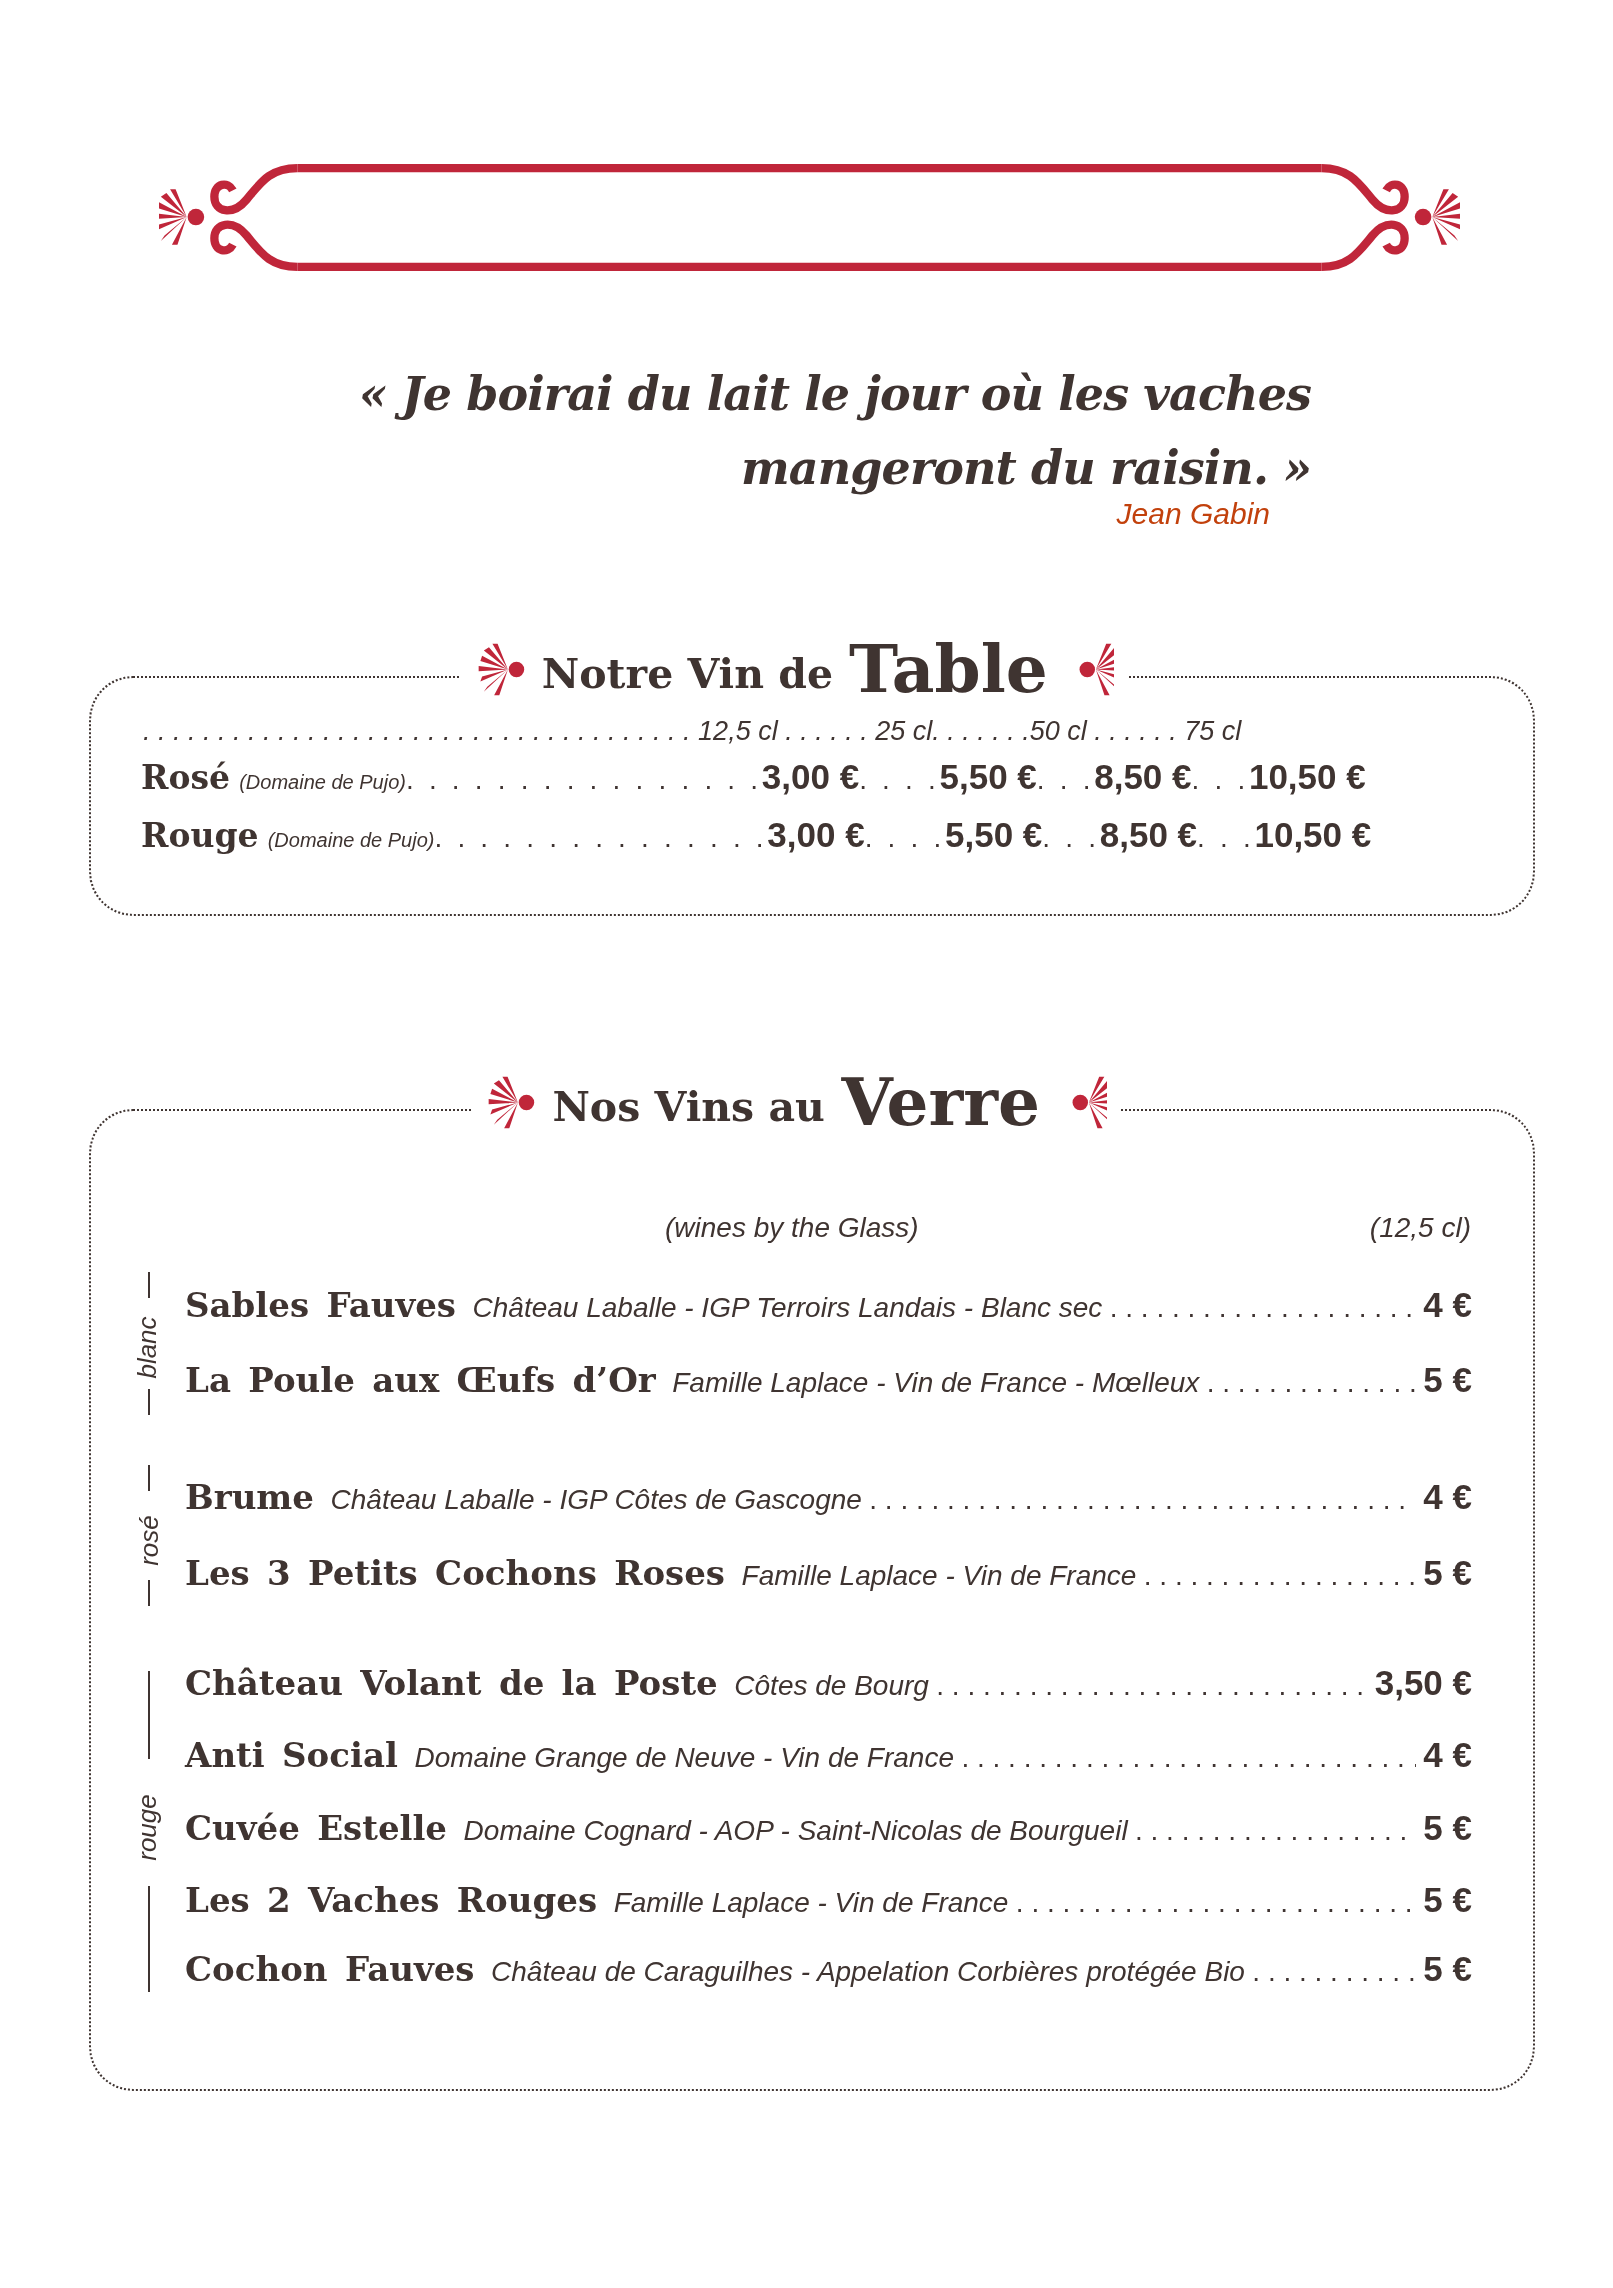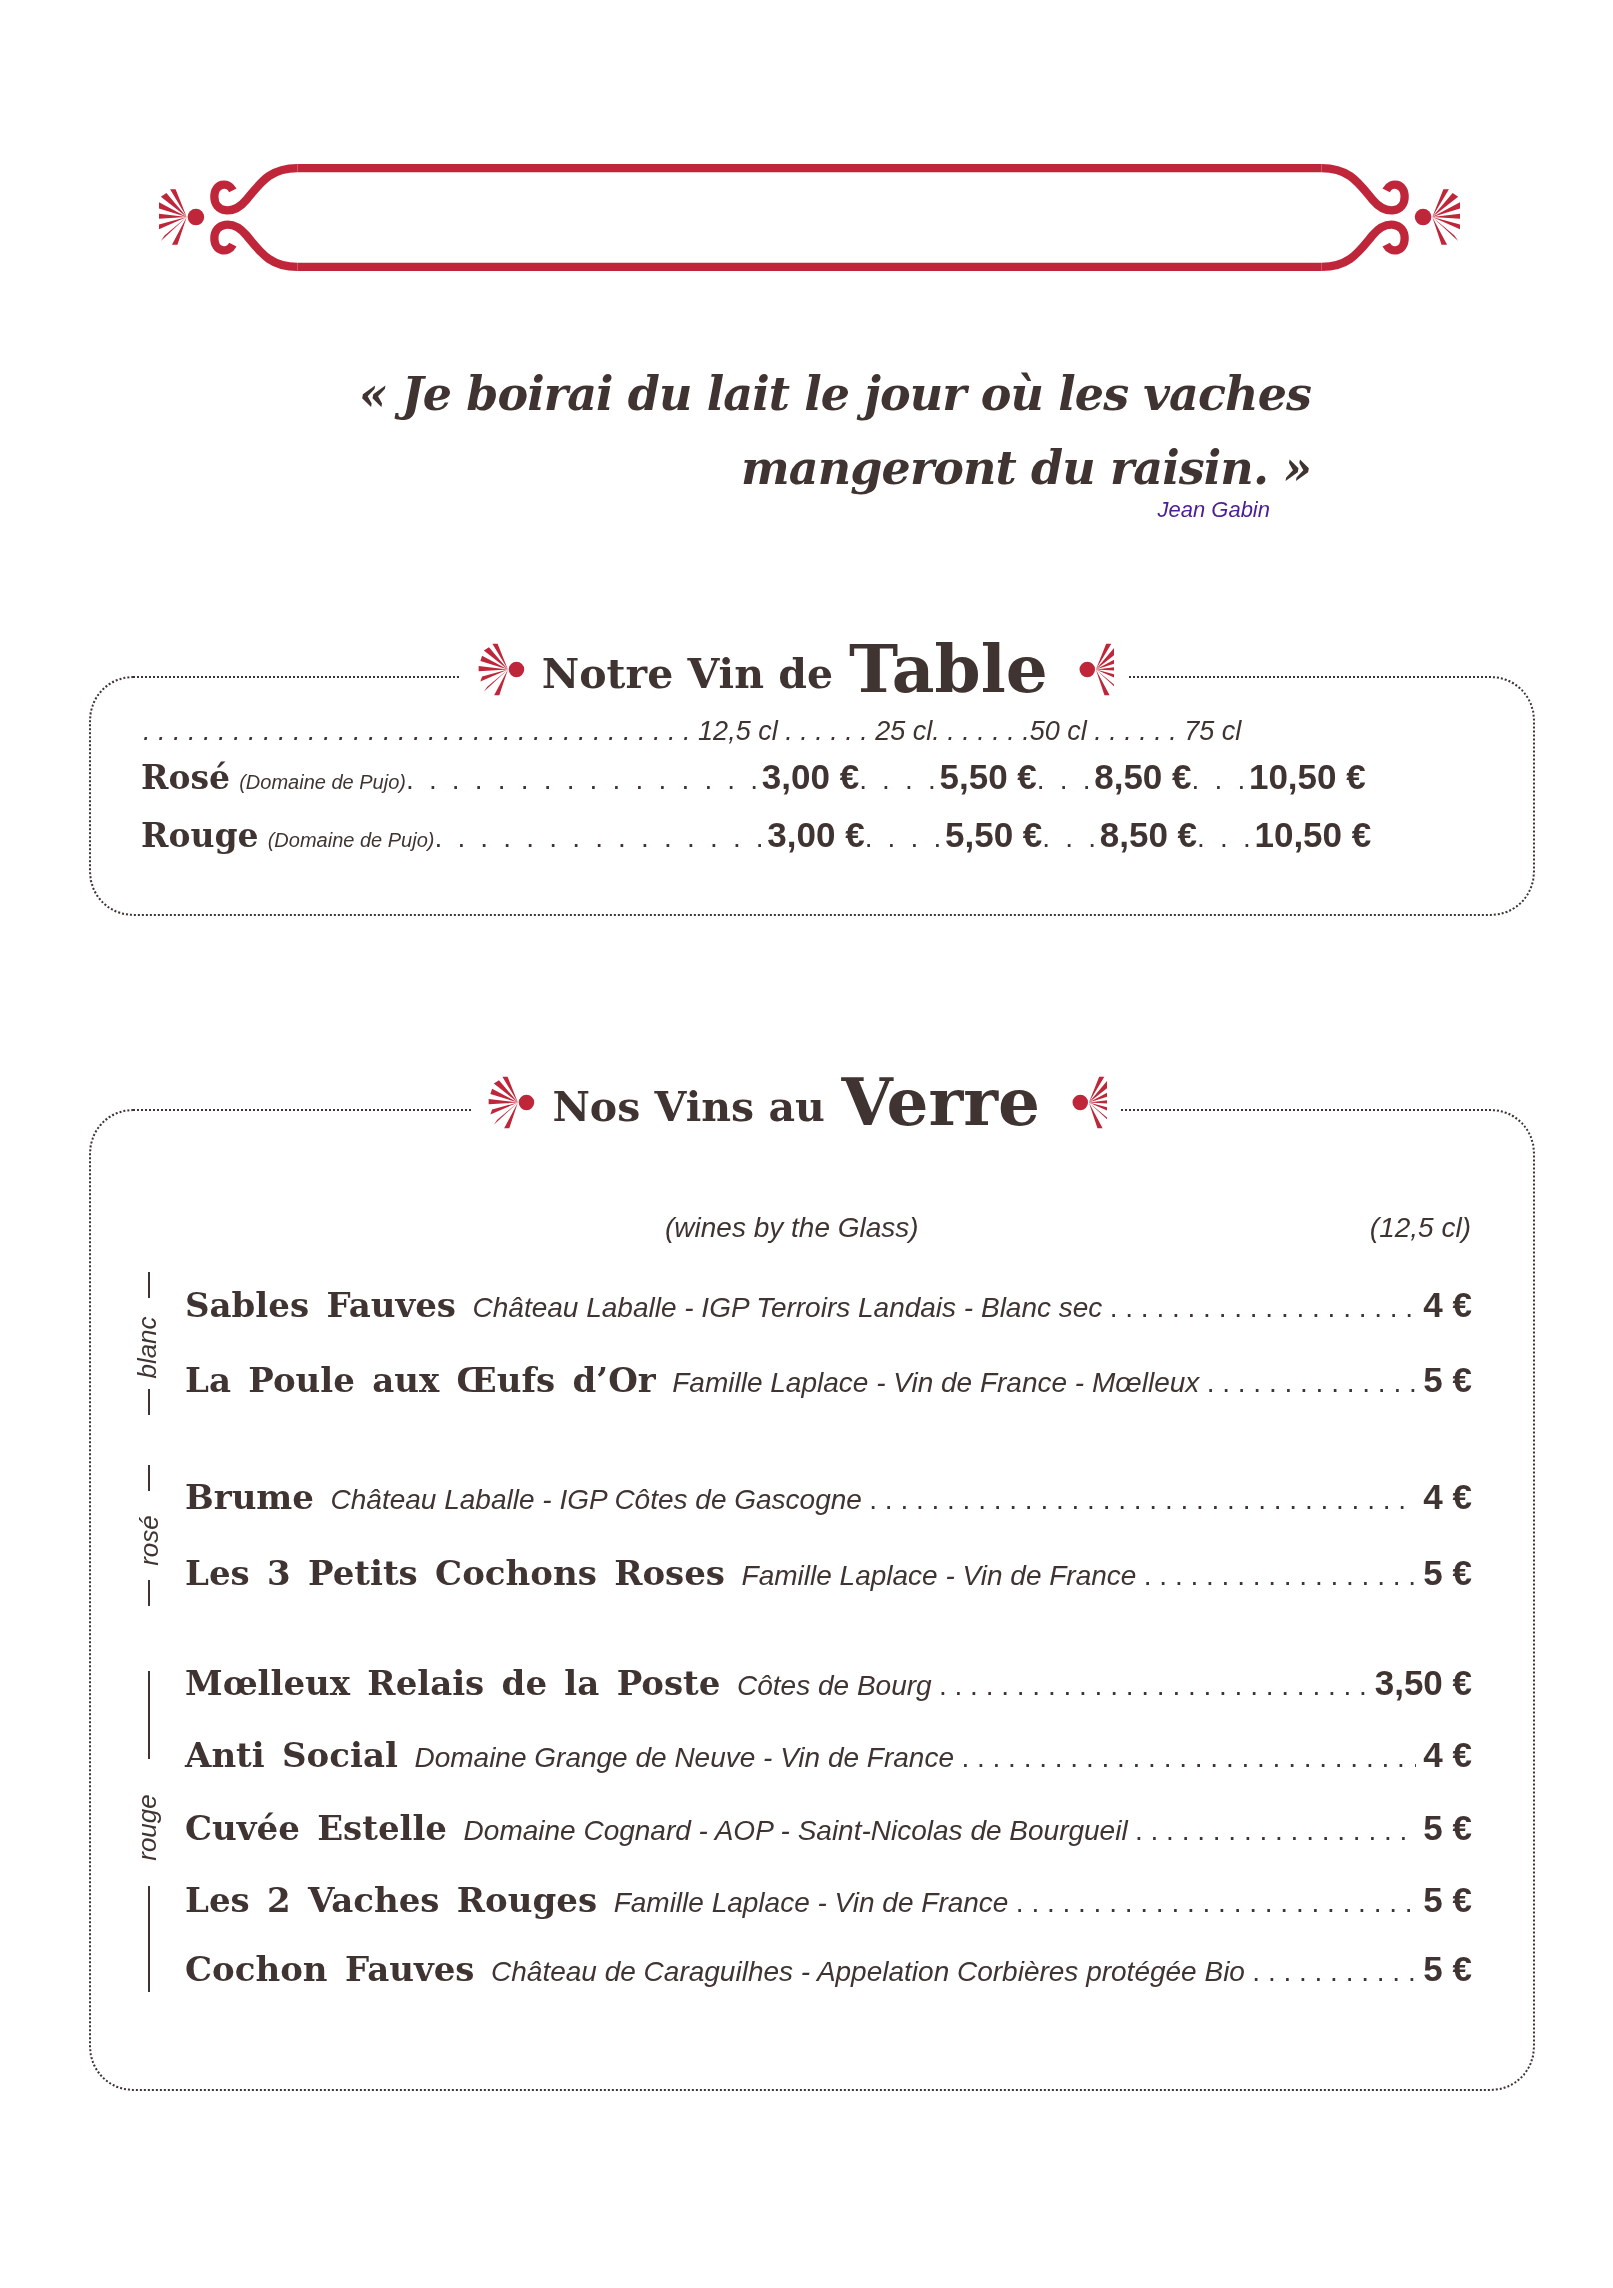--- a/index.html
+++ b/index.html
@@ -9,21 +9,21 @@
   
   .banner { left:159px; top:155px; width:1301px; height:125px; }
   .banner svg { position:absolute; left:0; top:0; }
   .banner-title { position:absolute; left:0; right:0; top:33px; text-align:center; color:#c0263a;
     font-family:"DejaVu Serif", serif; font-weight:bold; font-size:52px; letter-spacing:5.5px; }
 
   
   .quote { left:277px; width:1034px; text-align:right; font-family:"DejaVu Serif", serif; font-style:italic; font-weight:bold; font-size:46px; color:#3f3431; letter-spacing:-0.9px; }
   .quote-1 { top:367px; }
   .quote-2 { top:441px; }
-  .quote-author { right:343px; top:497px; font-size:22px; font-style:italic; color:#4c1d95; }
+  .quote-author { right:343px; top:497px; font-size:30px; font-style:italic; color:#c2410c; }
 
   
   .box { border:2.8px dotted #3f3431; border-radius:44px; position:absolute; }
   .box-table { left:89px; top:676px; width:1442px; height:236px; }
   .box-verre { left:89px; top:1109px; width:1442px; height:978px; }
 
   .section-head { position:absolute; display:flex; align-items:flex-end; gap:16.6px; background:#fff; padding:0 14.8px; font-family:"DejaVu Serif", serif; font-weight:bold; color:#3f3431; }
   .section-head .small { font-size:41px; padding-bottom:3.7px; }
   .section-head .big { font-size:66px; line-height:1;margin-top:40px; }
   .head-table { left:461px; top:628px; height:74px;gap:16px; }
@@ -185,21 +185,21 @@
   <span class="wdots"></span>
   <span class="wprice">4 €</span>
 </div>
 <div class="wine" style="top:1553px;">
   <span class="wname">Les 3 Petits Cochons Roses</span>
   <span class="wdesc">Famille Laplace - Vin de France</span>
   <span class="wdots"></span>
   <span class="wprice">5 €</span>
 </div>
 <div class="wine" style="top:1663px;">
-  <span class="wname">Mœlleux Relais de la Poste</span>
+  <span class="wname">Château Volant de la Poste</span>
   <span class="wdesc">Côtes de Bourg</span>
   <span class="wdots"></span>
   <span class="wprice">3,50 €</span>
 </div>
 <div class="wine" style="top:1735px;">
   <span class="wname">Anti Social</span>
   <span class="wdesc">Domaine Grange de Neuve - Vin de France</span>
   <span class="wdots"></span>
   <span class="wprice">4 €</span>
 </div>

